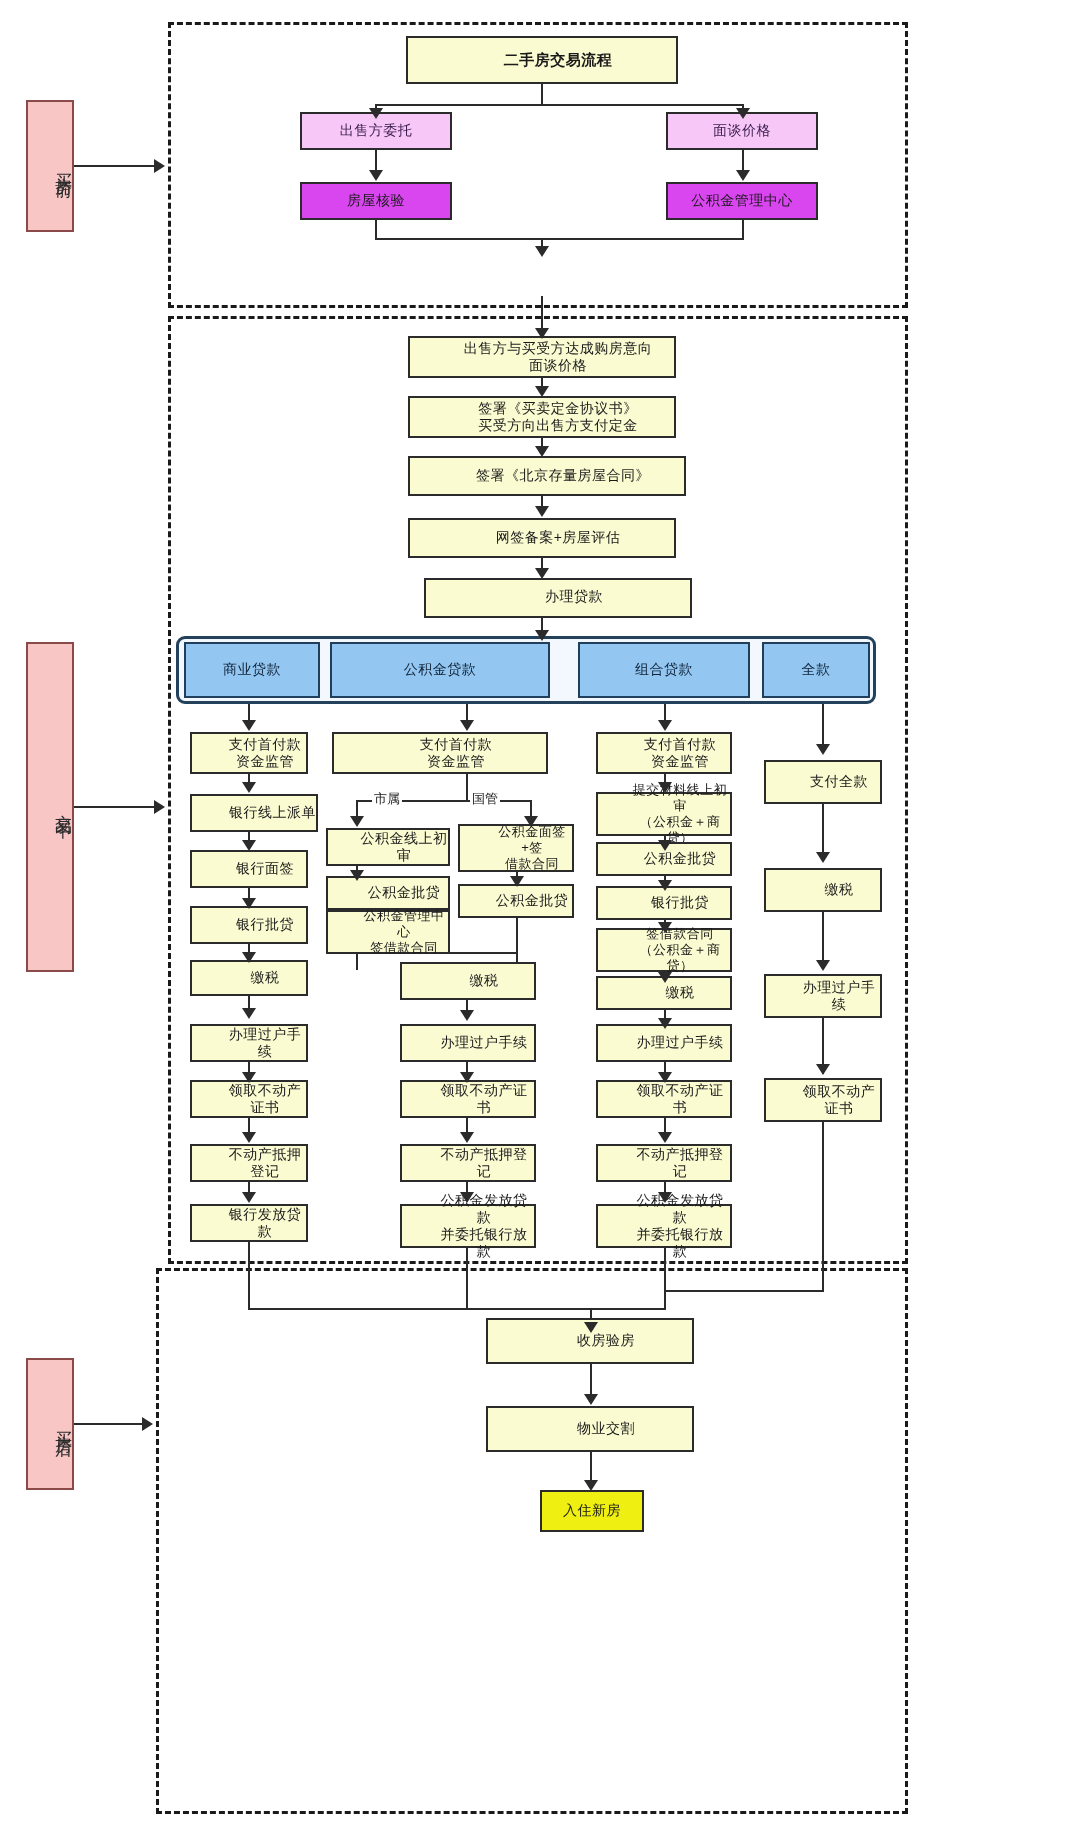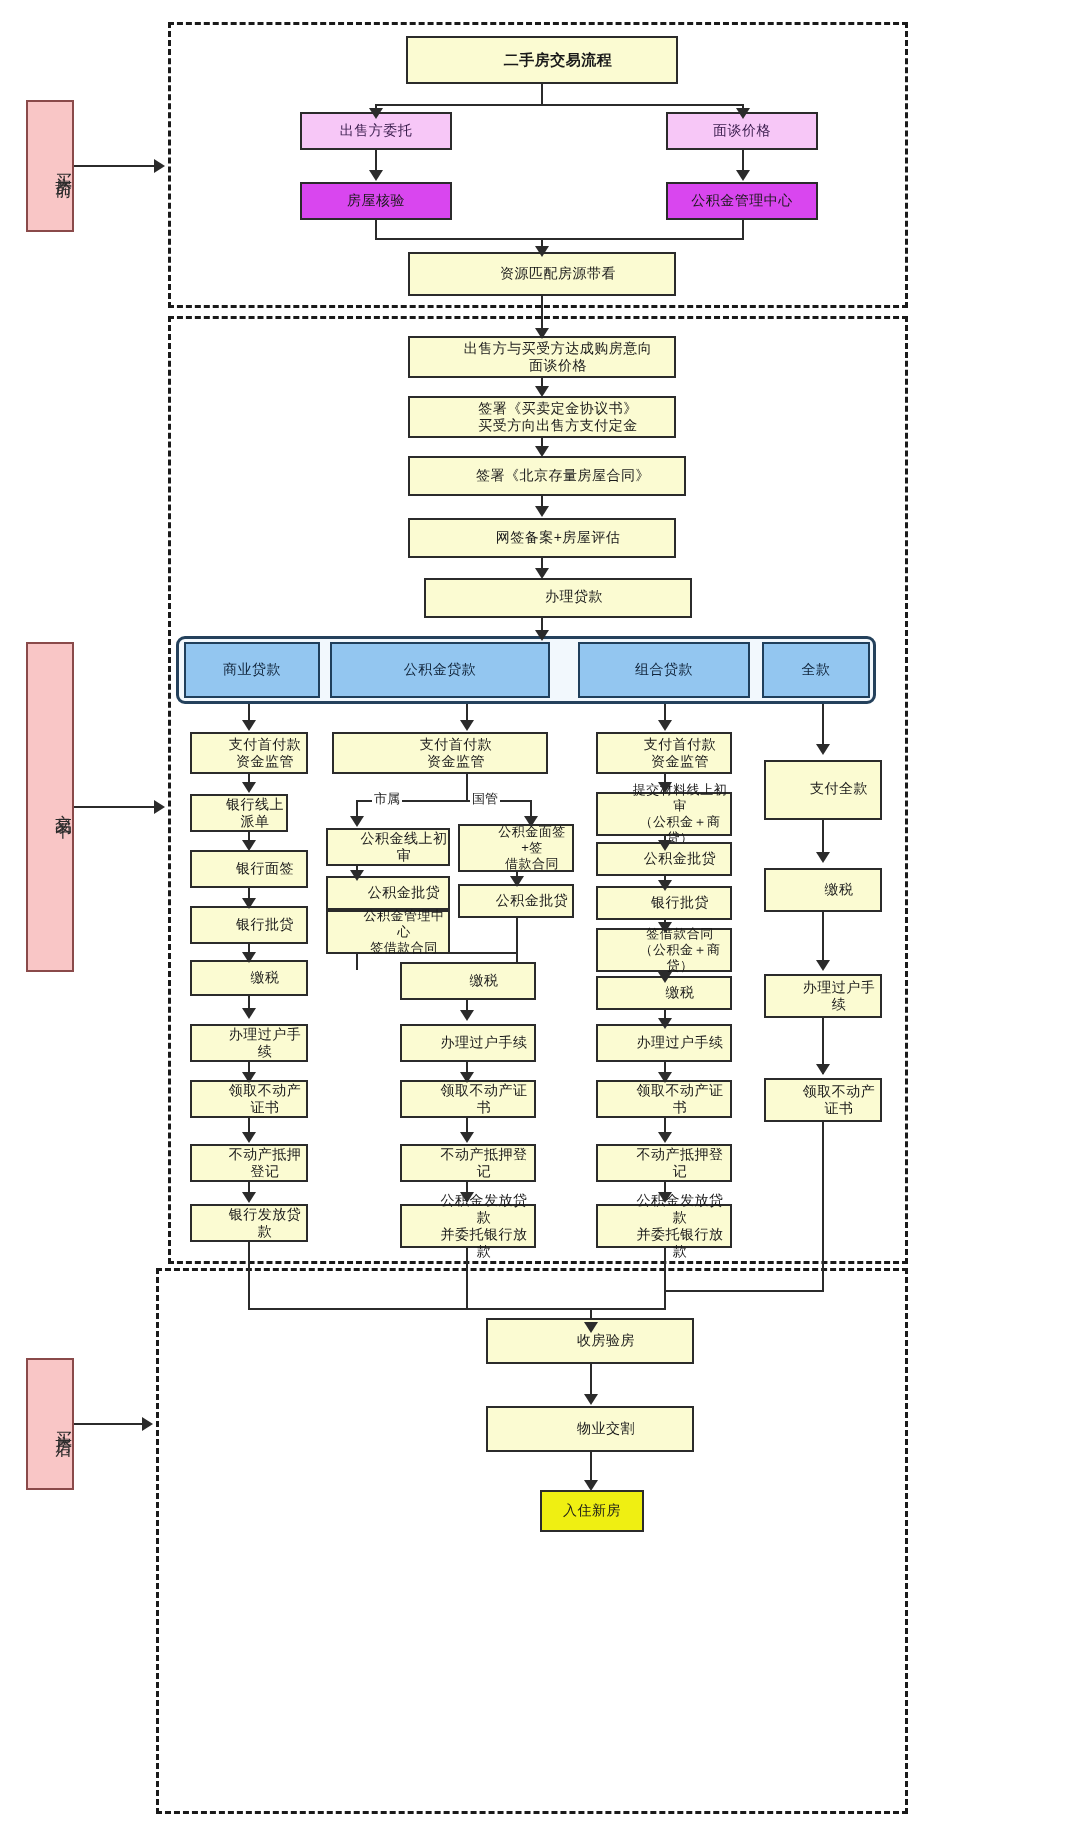--- a/index.html
+++ b/index.html
@@ -104,23 +104,20 @@
   <div class="node n-khaki" style="left:666px;top:182px;width:152px;height:38px;">
     <span>公积金管理中心</span>
   </div>
 
   <div class="ln lnv" style="left:375px;top:220px;height:18px;"></div>
   <div class="ln lnv" style="left:742px;top:220px;height:18px;"></div>
   <div class="ln lnh" style="left:375px;top:238px;width:369px;"></div>
   <div class="ln lnv" style="left:541px;top:238px;height:12px;"></div>
   <div class="arw" style="left:535px;top:246px;"></div>
 
-  <div class="node n-yellow" style="left:408px;top:252px;width:268px;height:44px;">
-    <span>资源匹配房源带看</span>
-  </div>
 
   <div class="ln lnv" style="left:541px;top:296px;height:36px;"></div>
   <div class="arw" style="left:535px;top:328px;"></div>
 
   <div class="node n-yellow" style="left:408px;top:336px;width:268px;height:42px;">
     <span>出售方与买受方达成购房意向
 面谈价格</span>
   </div>
   <div class="ln lnv" style="left:541px;top:378px;height:14px;"></div>
   <div class="arw" style="left:535px;top:386px;"></div>
@@ -167,21 +164,21 @@
 
   <div class="ln lnv" style="left:248px;top:704px;height:22px;"></div>
   <div class="arw" style="left:242px;top:720px;"></div>
   <div class="node n-yellow" style="left:190px;top:732px;width:118px;height:42px;">
     <span>支付首付款
 资金监管</span>
   </div>
 
   <div class="ln lnv" style="left:248px;top:774px;height:14px;"></div>
   <div class="arw" style="left:242px;top:782px;"></div>
-  <div class="node n-yellow" style="left:190px;top:794px;width:98px;height:38px;">
+  <div class="node n-yellow" style="left:190px;top:794px;width:128px;height:38px;text-align:right;">
     <span>银行线上派单</span>
   </div>
 
   <div class="ln lnv" style="left:248px;top:832px;height:14px;"></div>
   <div class="arw" style="left:242px;top:840px;"></div>
   <div class="node n-yellow" style="left:190px;top:850px;width:118px;height:38px;">
     <span>银行面签</span>
   </div>
 
   <div class="ln lnv" style="left:248px;top:888px;height:16px;"></div>
@@ -352,21 +349,21 @@
 
   <div class="ln lnv" style="left:664px;top:1182px;height:16px;"></div>
   <div class="arw" style="left:658px;top:1192px;"></div>
   <div class="node n-yellow" style="left:596px;top:1204px;width:136px;height:44px;">
     <span>公积金发放贷款
 并委托银行放款</span>
   </div>
 
   <div class="ln lnv" style="left:822px;top:704px;height:48px;"></div>
   <div class="arw" style="left:816px;top:744px;"></div>
-  <div class="node n-yellow" style="left:764px;top:760px;width:118px;height:60px;font-family:Liberation Mono, monospace;">
+  <div class="node n-yellow" style="left:764px;top:760px;width:118px;height:44px;">
     <span>支付全款</span>
   </div>
 
   <div class="ln lnv" style="left:822px;top:804px;height:56px;"></div>
   <div class="arw" style="left:816px;top:852px;"></div>
   <div class="node n-yellow" style="left:764px;top:868px;width:118px;height:44px;">
     <span>缴税</span>
   </div>
 
   <div class="ln lnv" style="left:822px;top:912px;height:56px;"></div>

